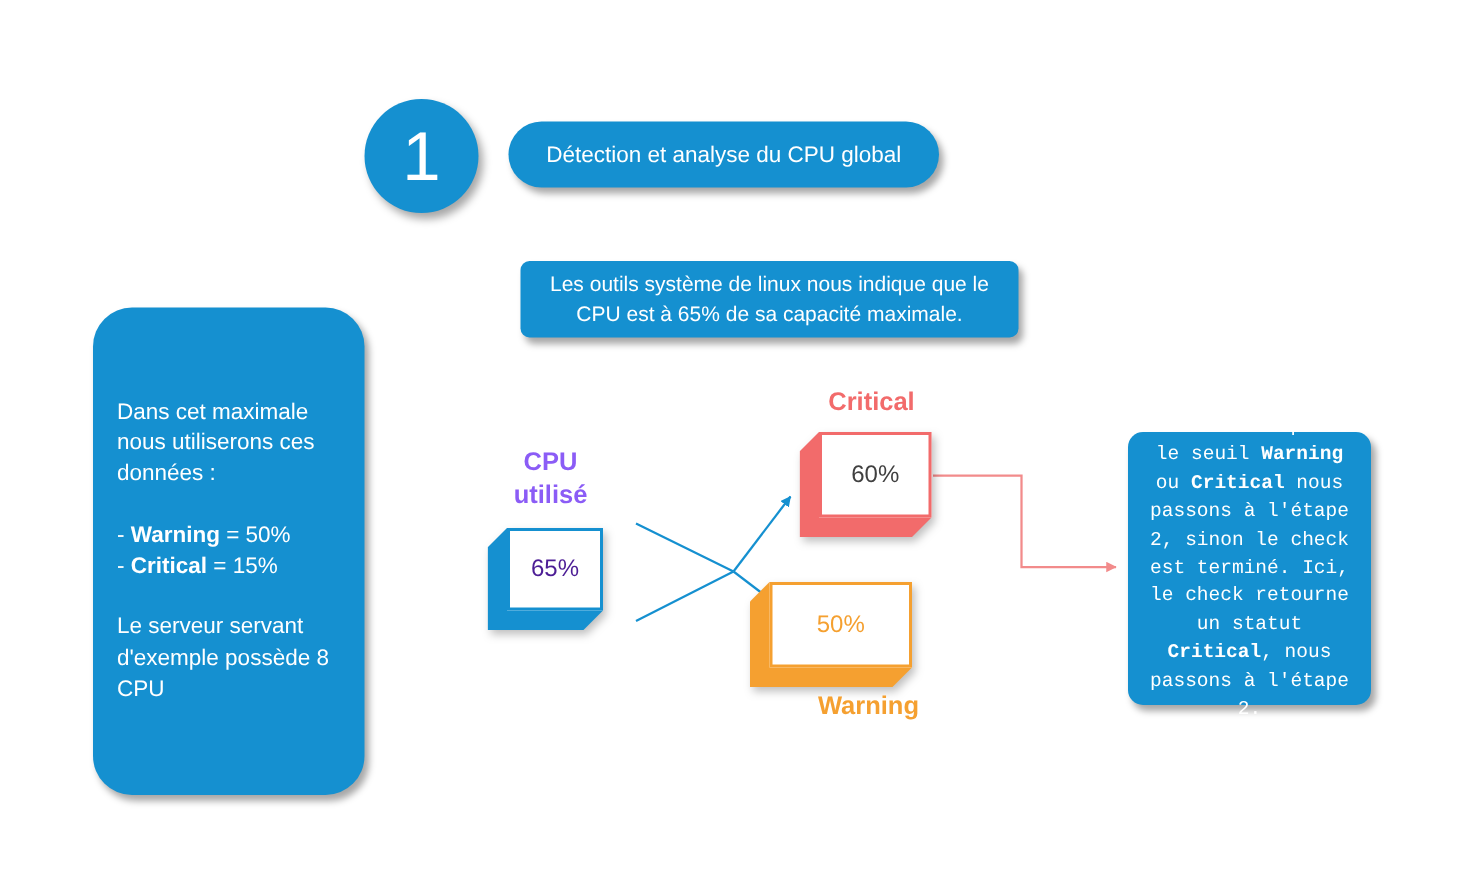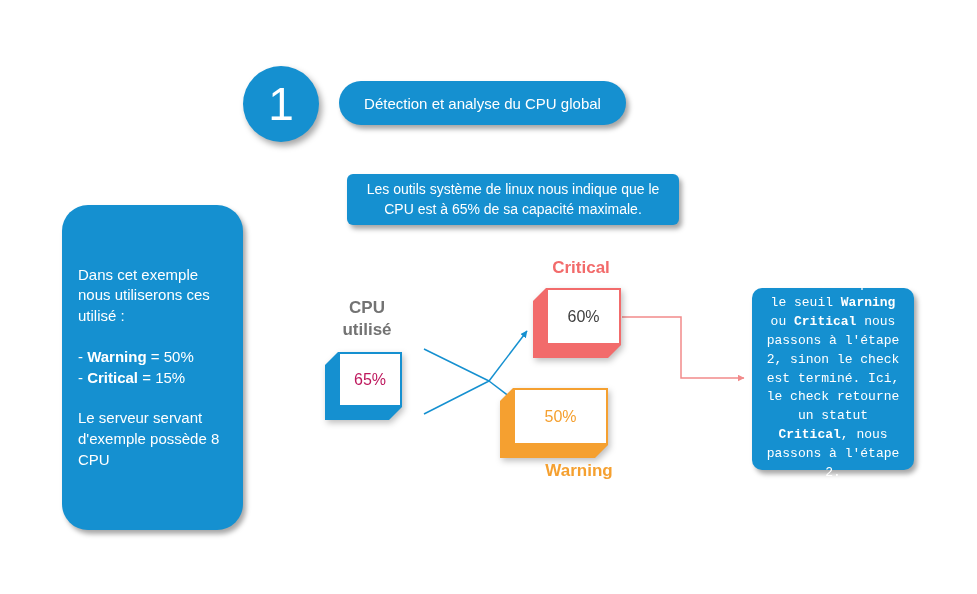--- a/index.html
+++ b/index.html
@@ -22,32 +22,32 @@
 
   .left-box{left:62px;top:205px;width:181px;height:325px;border-radius:26px;
             flex-direction:column;align-items:flex-start;text-align:left;
             padding:0 18px 0 16px;box-sizing:border-box;font-size:15px;line-height:1.38;}
   .left-box p{margin:0;}
   .left-box .gap{margin-bottom:20px;}
 
   .b{font-weight:bold;}
 
   .node-label{position:absolute;font-weight:bold;font-size:17px;text-align:center;line-height:1.3;}
-  .lbl-blue{color:#737373;}
+  .lbl-blue{color:#8b5cf6;}
   .lbl-red{color:#f26b6b;}
   .lbl-orange{color:#f5a030;}
 
   
   .node3d{position:absolute;filter:drop-shadow(2px 3px 3px rgba(0,0,0,0.25));}
   .node3d .back{position:absolute;inset:0;
       clip-path:polygon(13px 0, 100% 0, 100% calc(100% - 13px), calc(100% - 13px) 100%, 0 100%, 0 13px);}
   .node3d .front{position:absolute;left:13px;top:0;right:0;bottom:13px;background:#ffffff;
       display:flex;align-items:center;justify-content:center;font-size:16px;}
   .node-blue .back{background:#1590d0;}
-  .node-blue .front{border:2px solid #1590d0;color:#be185d;}
+  .node-blue .front{border:2px solid #1590d0;color:#4c1d95;}
   .node-red .back{background:#f26b6b;}
   .node-red .front{border:2px solid #f26b6b;color:#404040;}
   .node-orange .back{background:#f5a030;}
   .node-orange .front{border:2px solid #f5a030;color:#f5a030;}
 
   .right-box{left:752px;top:288px;width:162px;height:182px;border-radius:10px;
              font-size:13px;line-height:1.45;padding:6px 8px;box-sizing:border-box;font-family:Liberation Mono, monospace;}
 
   .overlay{position:absolute;left:0;top:0;pointer-events:none;}
 </style>
@@ -77,21 +77,21 @@
 
   <div class="bluebox title-box">
     <p>Détection et analyse du CPU global</p>
   </div>
 
   <div class="bluebox info-box">
     <p>Les outils système de linux nous indique que le CPU est à 65% de sa capacité maximale.</p>
   </div>
 
   <div class="bluebox left-box" style="justify-content:center;">
-    <p class="gap">Dans cet exemple nous utiliserons ces utilisé :</p>
+    <p class="gap">Dans cet maximale nous utiliserons ces données :</p>
     <p><span>- </span><span class="b">Warning</span><span> = 50%</span></p>
     <p class="gap"><span>- </span><span class="b">Critical</span><span> = 15%</span></p>
     <p>Le serveur servant d'exemple possède 8 CPU</p>
   </div>
 
   <div class="node-label lbl-blue" style="left:327px;top:297px;width:80px;">CPU utilisé</div>
   <div class="node3d node-blue" style="left:325px;top:352px;width:77px;height:68px;">
     <div class="back"></div>
     <div class="front">65%</div>
   </div>

